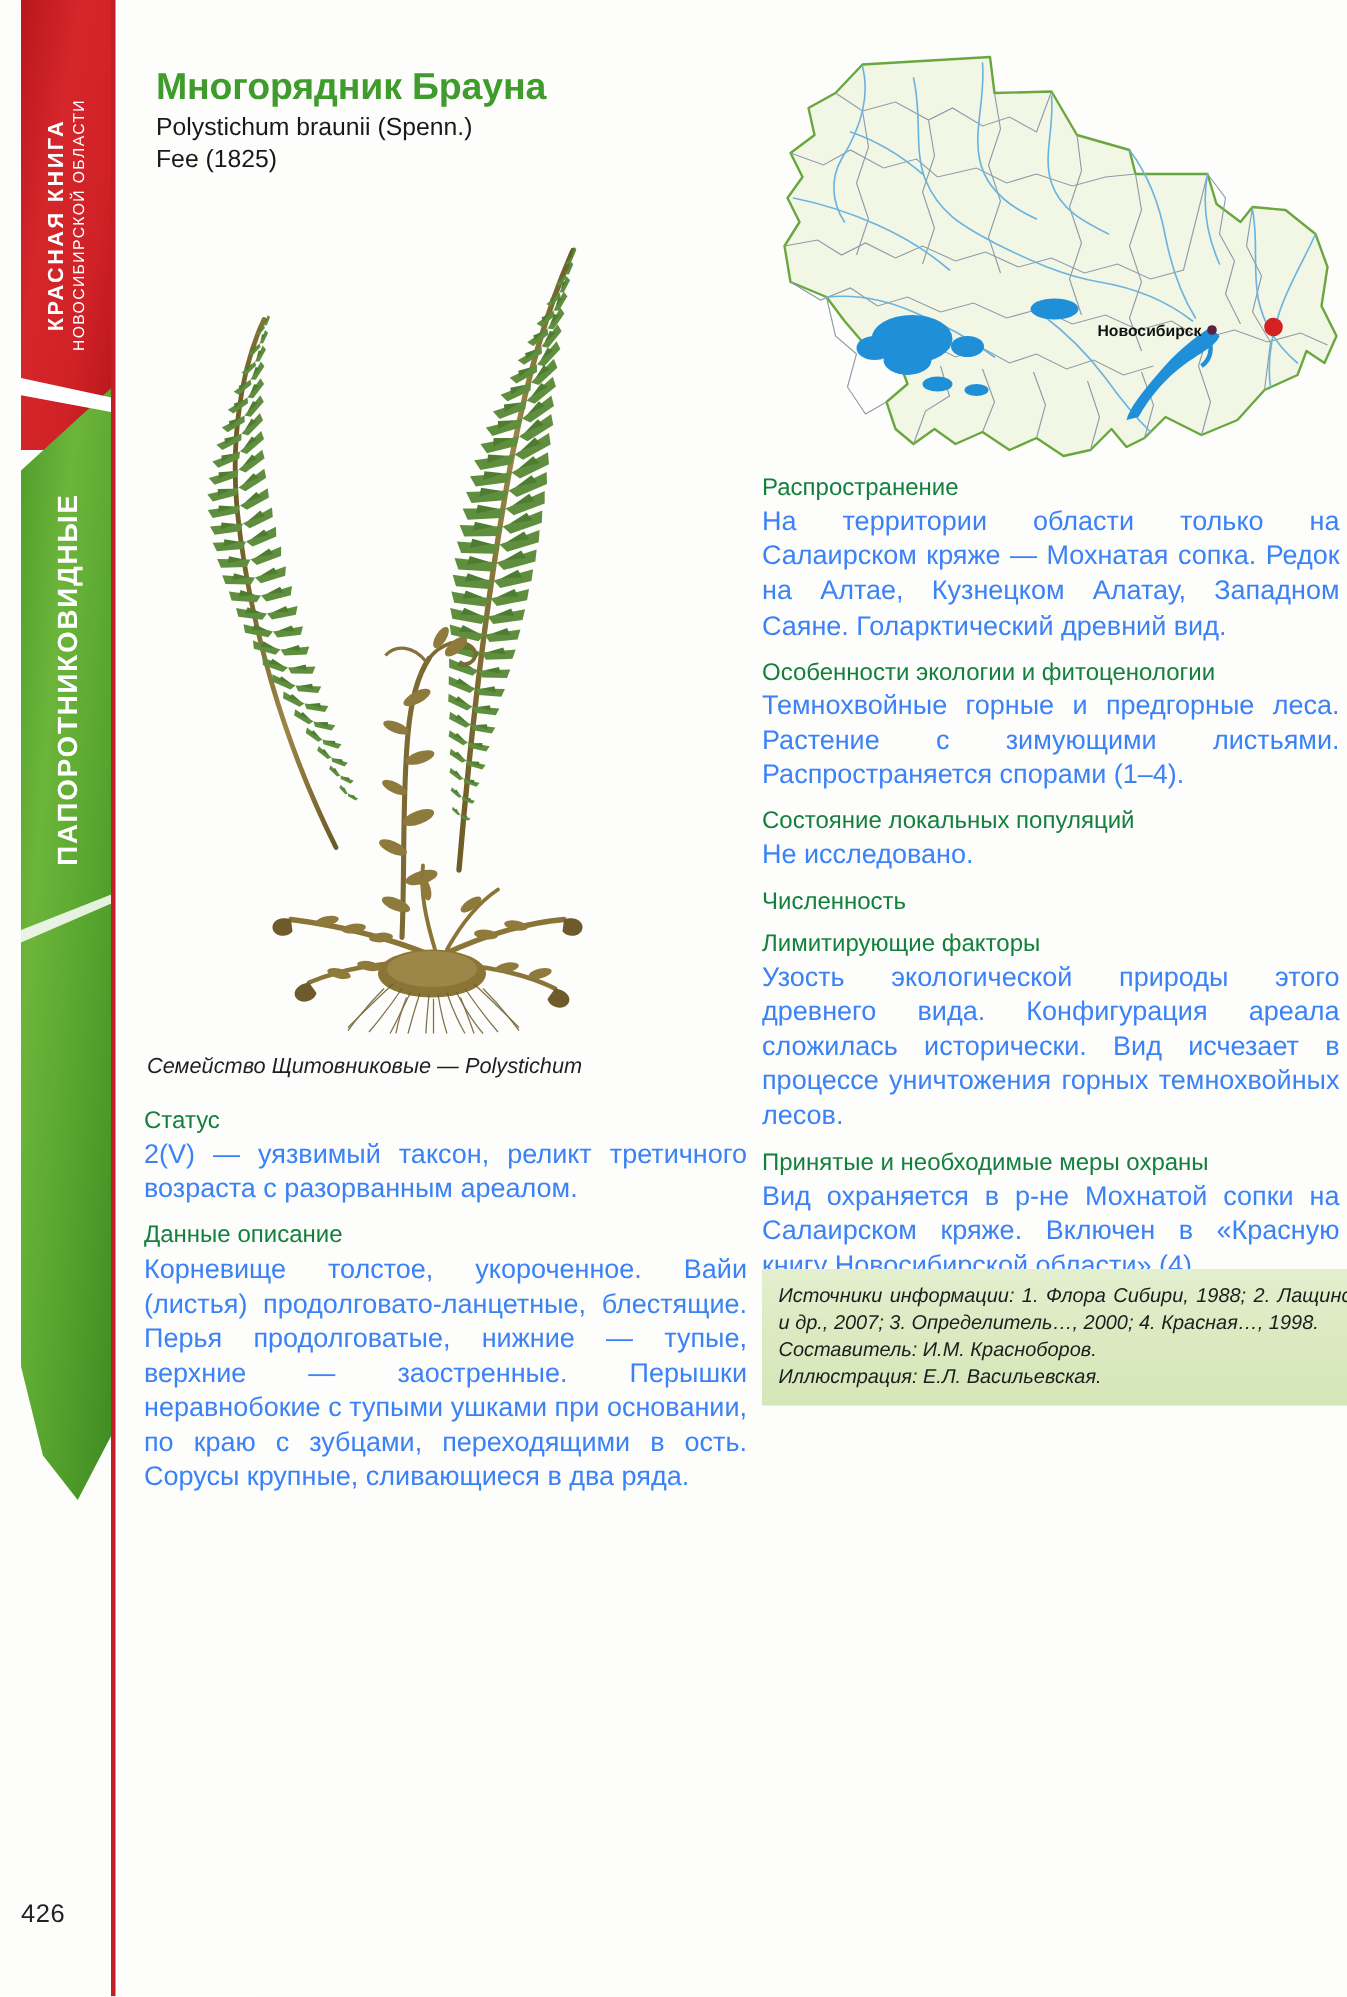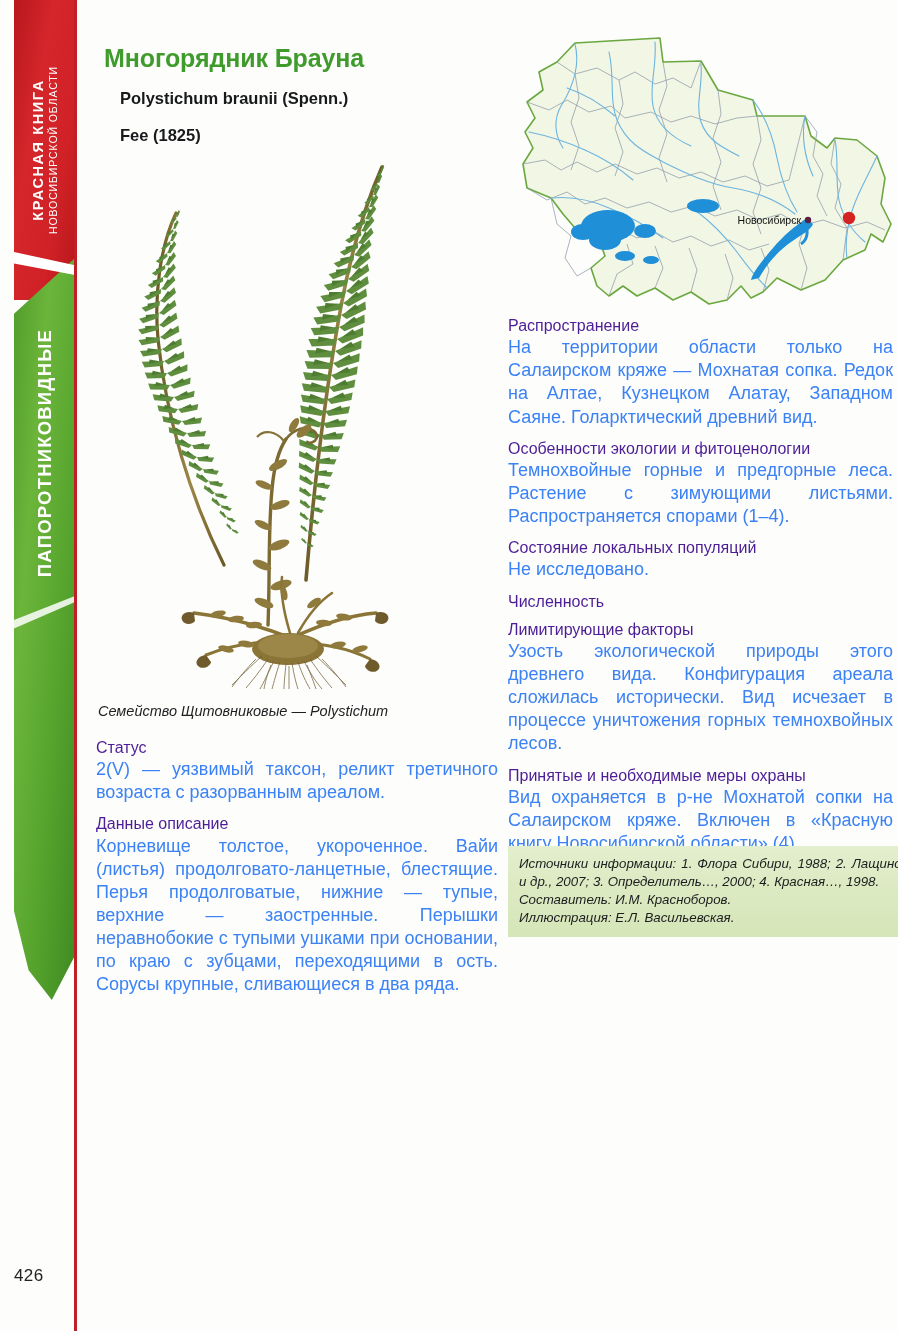--- a/index.html
+++ b/index.html
@@ -164,23 +164,23 @@
     color: #3f9b2c;
     font-size: 25px;
     font-weight: bold;
     line-height: 1.12;
     margin: 0 0 3px 0;
     letter-spacing: -0.1px;
   }
   .species-lat {
     color: #17191a;
     font-size: 16.5px;
-    font-weight: bold;
+    font-weight: normal;
     line-height: 1.28;
-    margin: 16px;
+    margin: 0;
   }
 
   
   .fern-figure {
     position: absolute;
     left: 118px;
     top: 125px;
     width: 380px;
     height: 565px;
   }
@@ -206,21 +206,21 @@
     width: 402px;
   }
   
   .right-col {
     position: absolute;
     left: 508px;
     top: 316px;
     width: 385px;
   }
   .sec-head {
-    color: #4c1d95;
+    color: #15803d;
     font-size: 16px;
     font-weight: normal;
     margin: 0 0 1px 0;
     line-height: 1.2;
   }
   .sec-body {
     color: #3b82f6;
     font-size: 18px;
     line-height: 1.285;
     margin: 0 0 10px 0;
@@ -249,20 +249,21 @@
   .sources-box p { margin: 0; }
   .sources-box p.ref { text-align: justify; }
 
   
   .map-figure {
     position: absolute;
     left: 505px;
     top: 28px;
     width: 392px;
     height: 285px;
+    font-weight: bold;
   }
   .map-figure svg { display: block; width: 100%; height: 100%; }
   .map-city-label {
     font-family: "Liberation Sans", sans-serif;
     font-size: 10.5px;
     fill: #111111;
   }
 </style>
 </head>
 <body>

